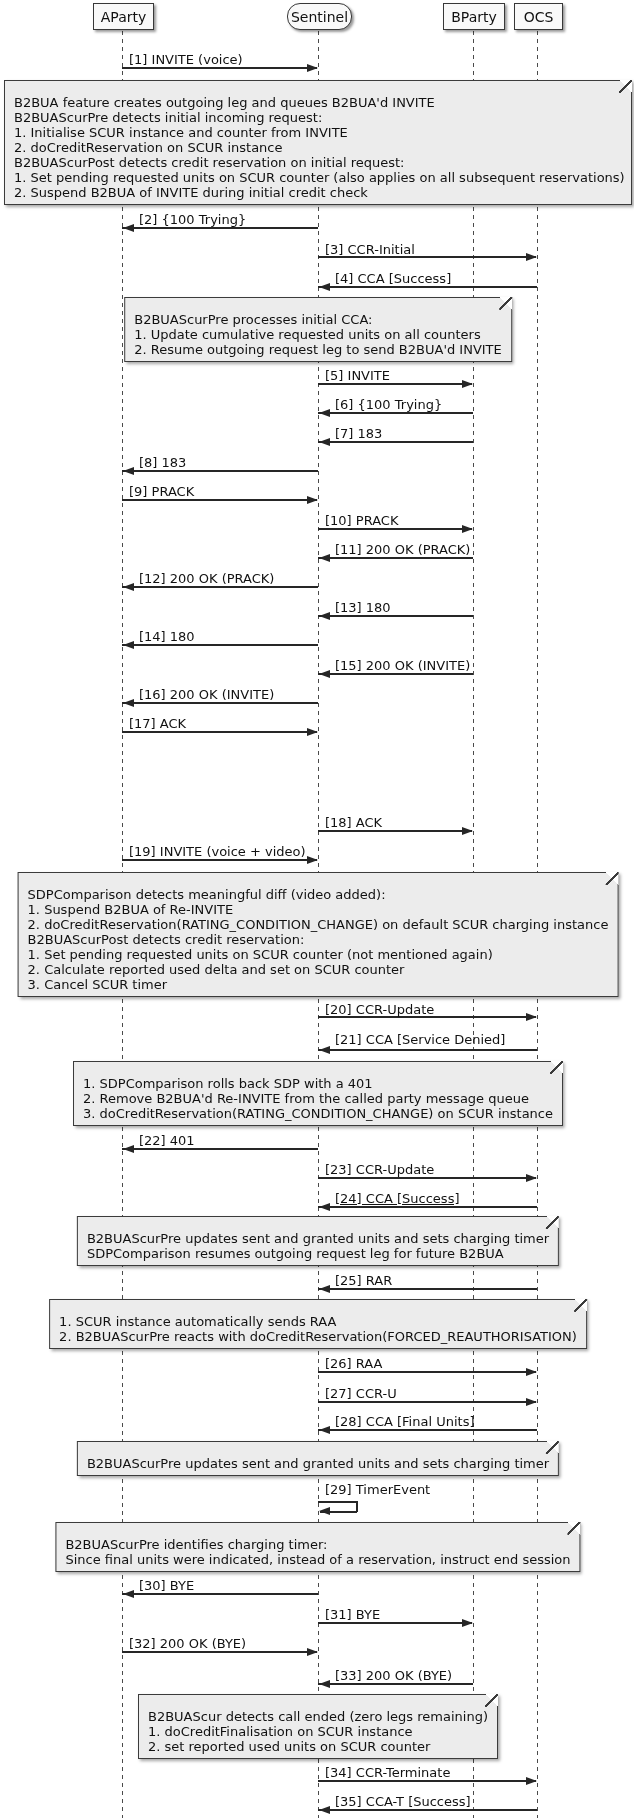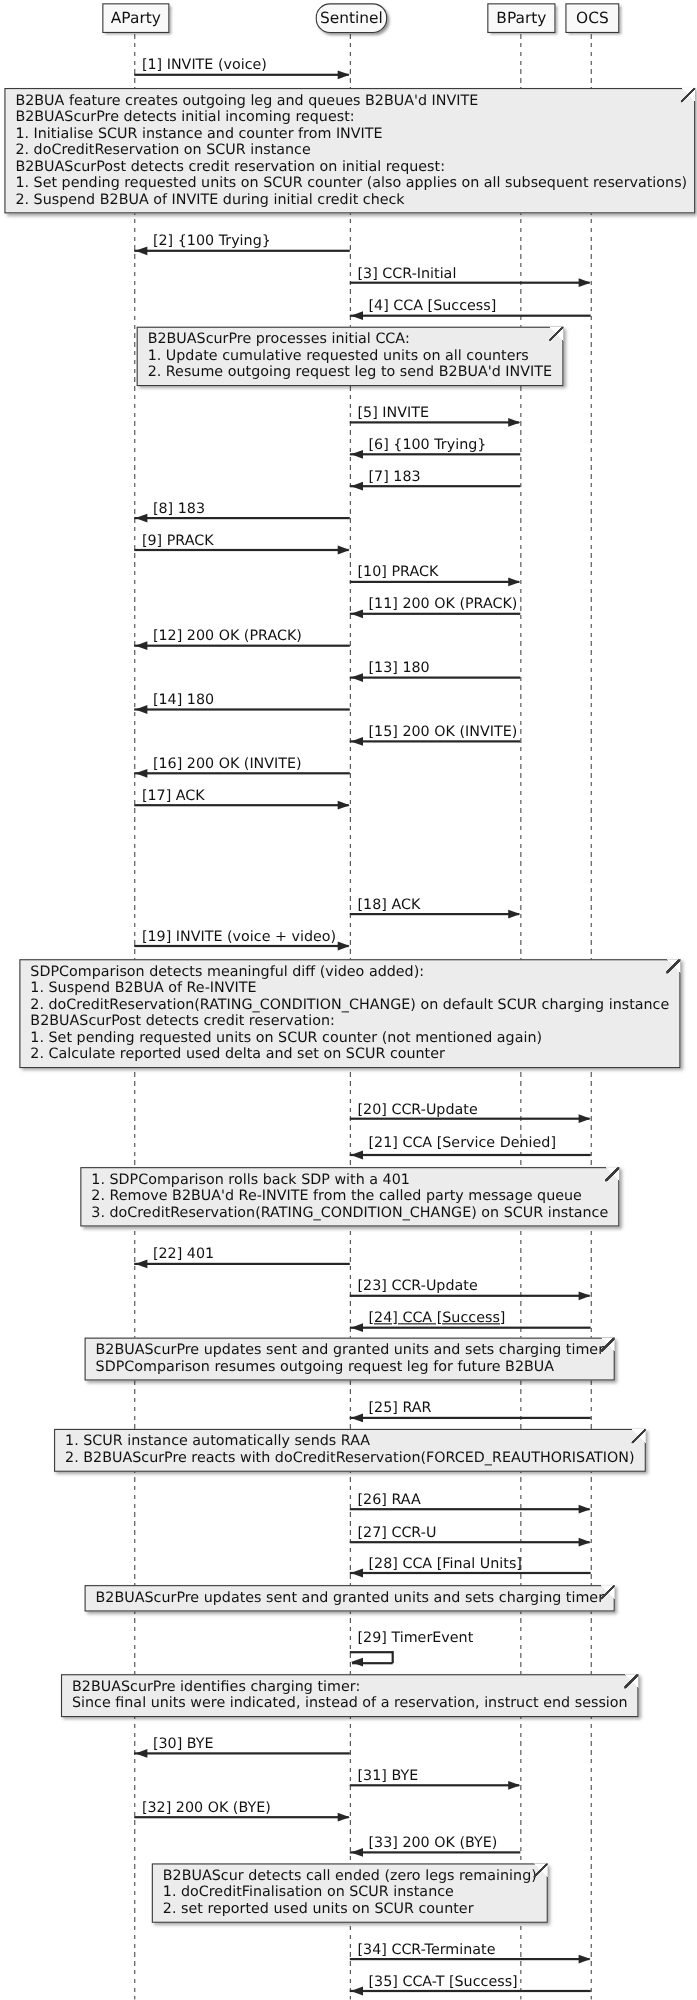--- a/index.html
+++ b/index.html
@@ -14,21 +14,21 @@
     display:flex;align-items:center;justify-content:center;font-size:14px;}
   .mlabel{position:absolute;font-size:13px;line-height:14px;white-space:nowrap;color:var(--text,#111);}
   .mline{position:absolute;height:1.5px;background:var(--line,#262626);}
   .vline{position:absolute;width:1.5px;background:var(--line,#262626);}
   .head-right{position:absolute;width:0;height:0;border-left:11px solid var(--line,#262626);
     border-top:4.5px solid transparent;border-bottom:4.5px solid transparent;}
   .head-left{position:absolute;width:0;height:0;border-right:11px solid var(--line,#262626);
     border-top:4.5px solid transparent;border-bottom:4.5px solid transparent;}
   .note{position:absolute;left:318px;transform:translateX(-50%);
     background:var(--note_fill,#ececec);border:1px solid var(--note_border,#3b3b3b);
-    padding:3px 9px 4px;box-shadow:2px 2px 3px rgba(0,0,0,.35);
+    padding:14px 9px 4px;box-shadow:2px 2px 3px rgba(0,0,0,.35);
     width:max-content;max-width:608px;}
   .note .nline{white-space:nowrap;line-height:15px;font-size:13px;color:var(--text,#111);}
   .fold{position:absolute;top:-1px;right:-1px;width:13px;height:13px;
     background:
       linear-gradient(135deg,transparent 44%,var(--note_border,#3b3b3b) 44%,var(--note_border,#3b3b3b) 56%,transparent 56%),
       linear-gradient(to bottom left,#ffffff 49%,transparent 49%);}
 </style>
 </head>
 <body>
 
@@ -172,20 +172,21 @@
       <div class="nline">2. Resume outgoing request leg to send B2BUA'd INVITE</div>
       <div class="fold"></div>
     </div>
     <div class="note" style="top: 872px;">
       <div class="nline">SDPComparison detects meaningful diff (video added):</div>
       <div class="nline">1. Suspend B2BUA of Re-INVITE</div>
       <div class="nline">2. doCreditReservation(RATING_CONDITION_CHANGE) on default SCUR charging instance</div>
       <div class="nline">B2BUAScurPost detects credit reservation:</div>
       <div class="nline">1. Set pending requested units on SCUR counter (not mentioned again)</div>
       <div class="nline">2. Calculate reported used delta and set on SCUR counter</div>
+      <div class="nline">3. Cancel SCUR timer</div>
       <div class="fold"></div>
     </div>
     <div class="note" style="top: 1061px;">
       <div class="nline">1. SDPComparison rolls back SDP with a 401</div>
       <div class="nline">2. Remove B2BUA'd Re-INVITE from the called party message queue</div>
       <div class="nline">3. doCreditReservation(RATING_CONDITION_CHANGE) on SCUR instance</div>
       <div class="fold"></div>
     </div>
     <div class="note" style="top: 1216px;">
       <div class="nline">B2BUAScurPre updates sent and granted units and sets charging timer</div>

